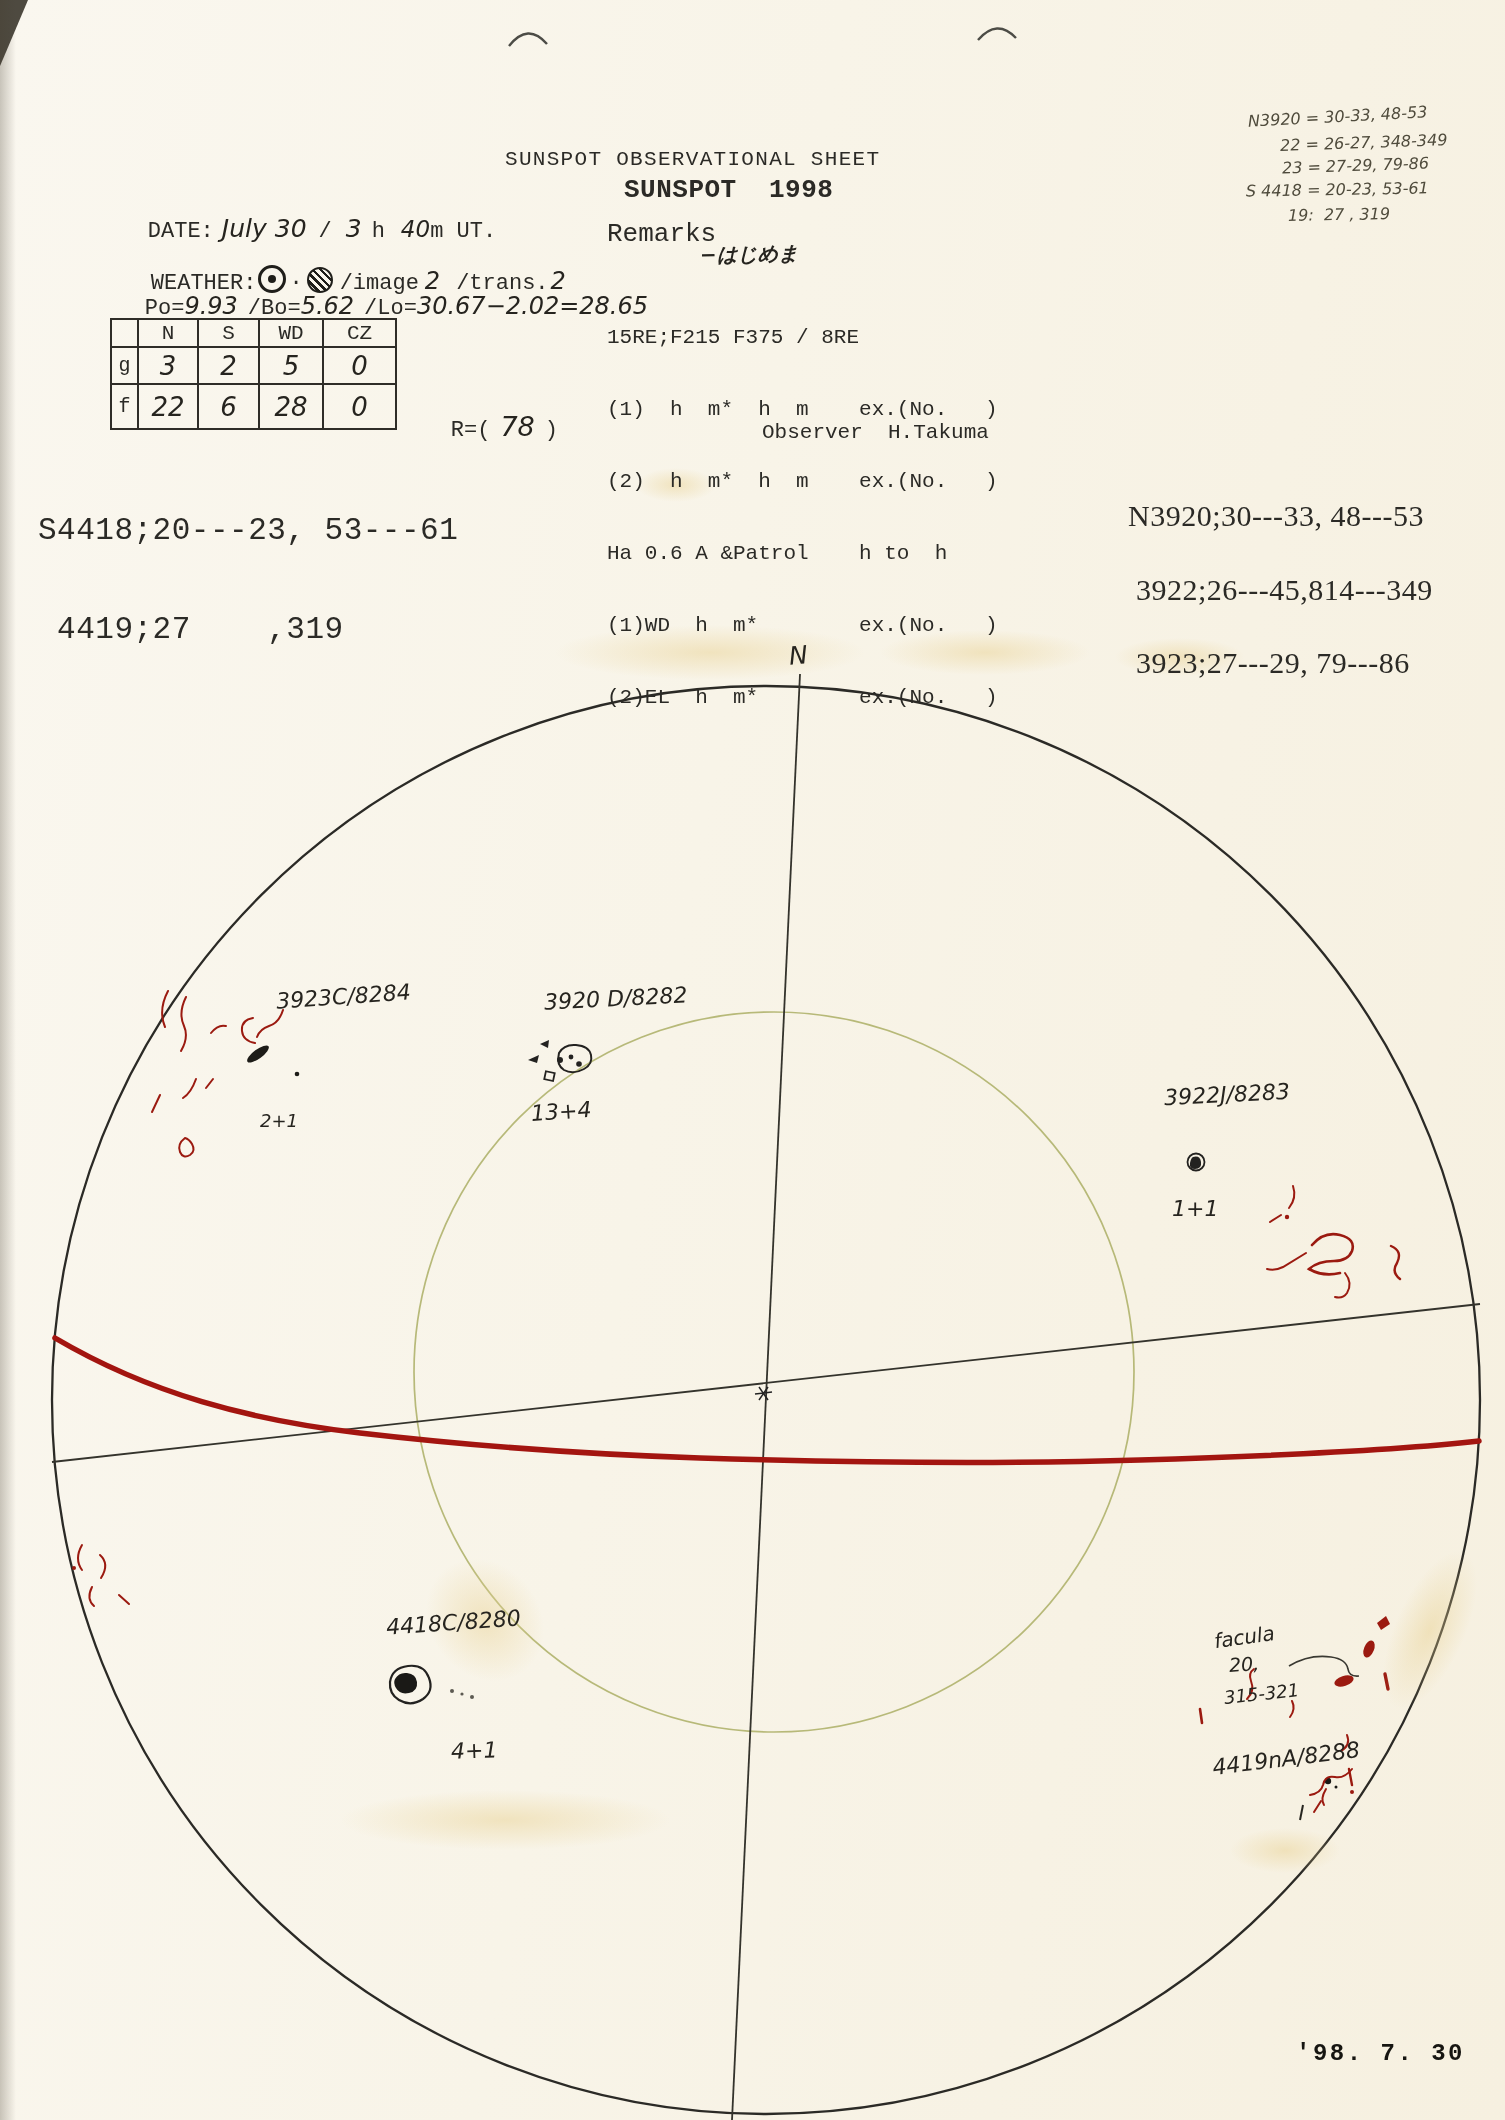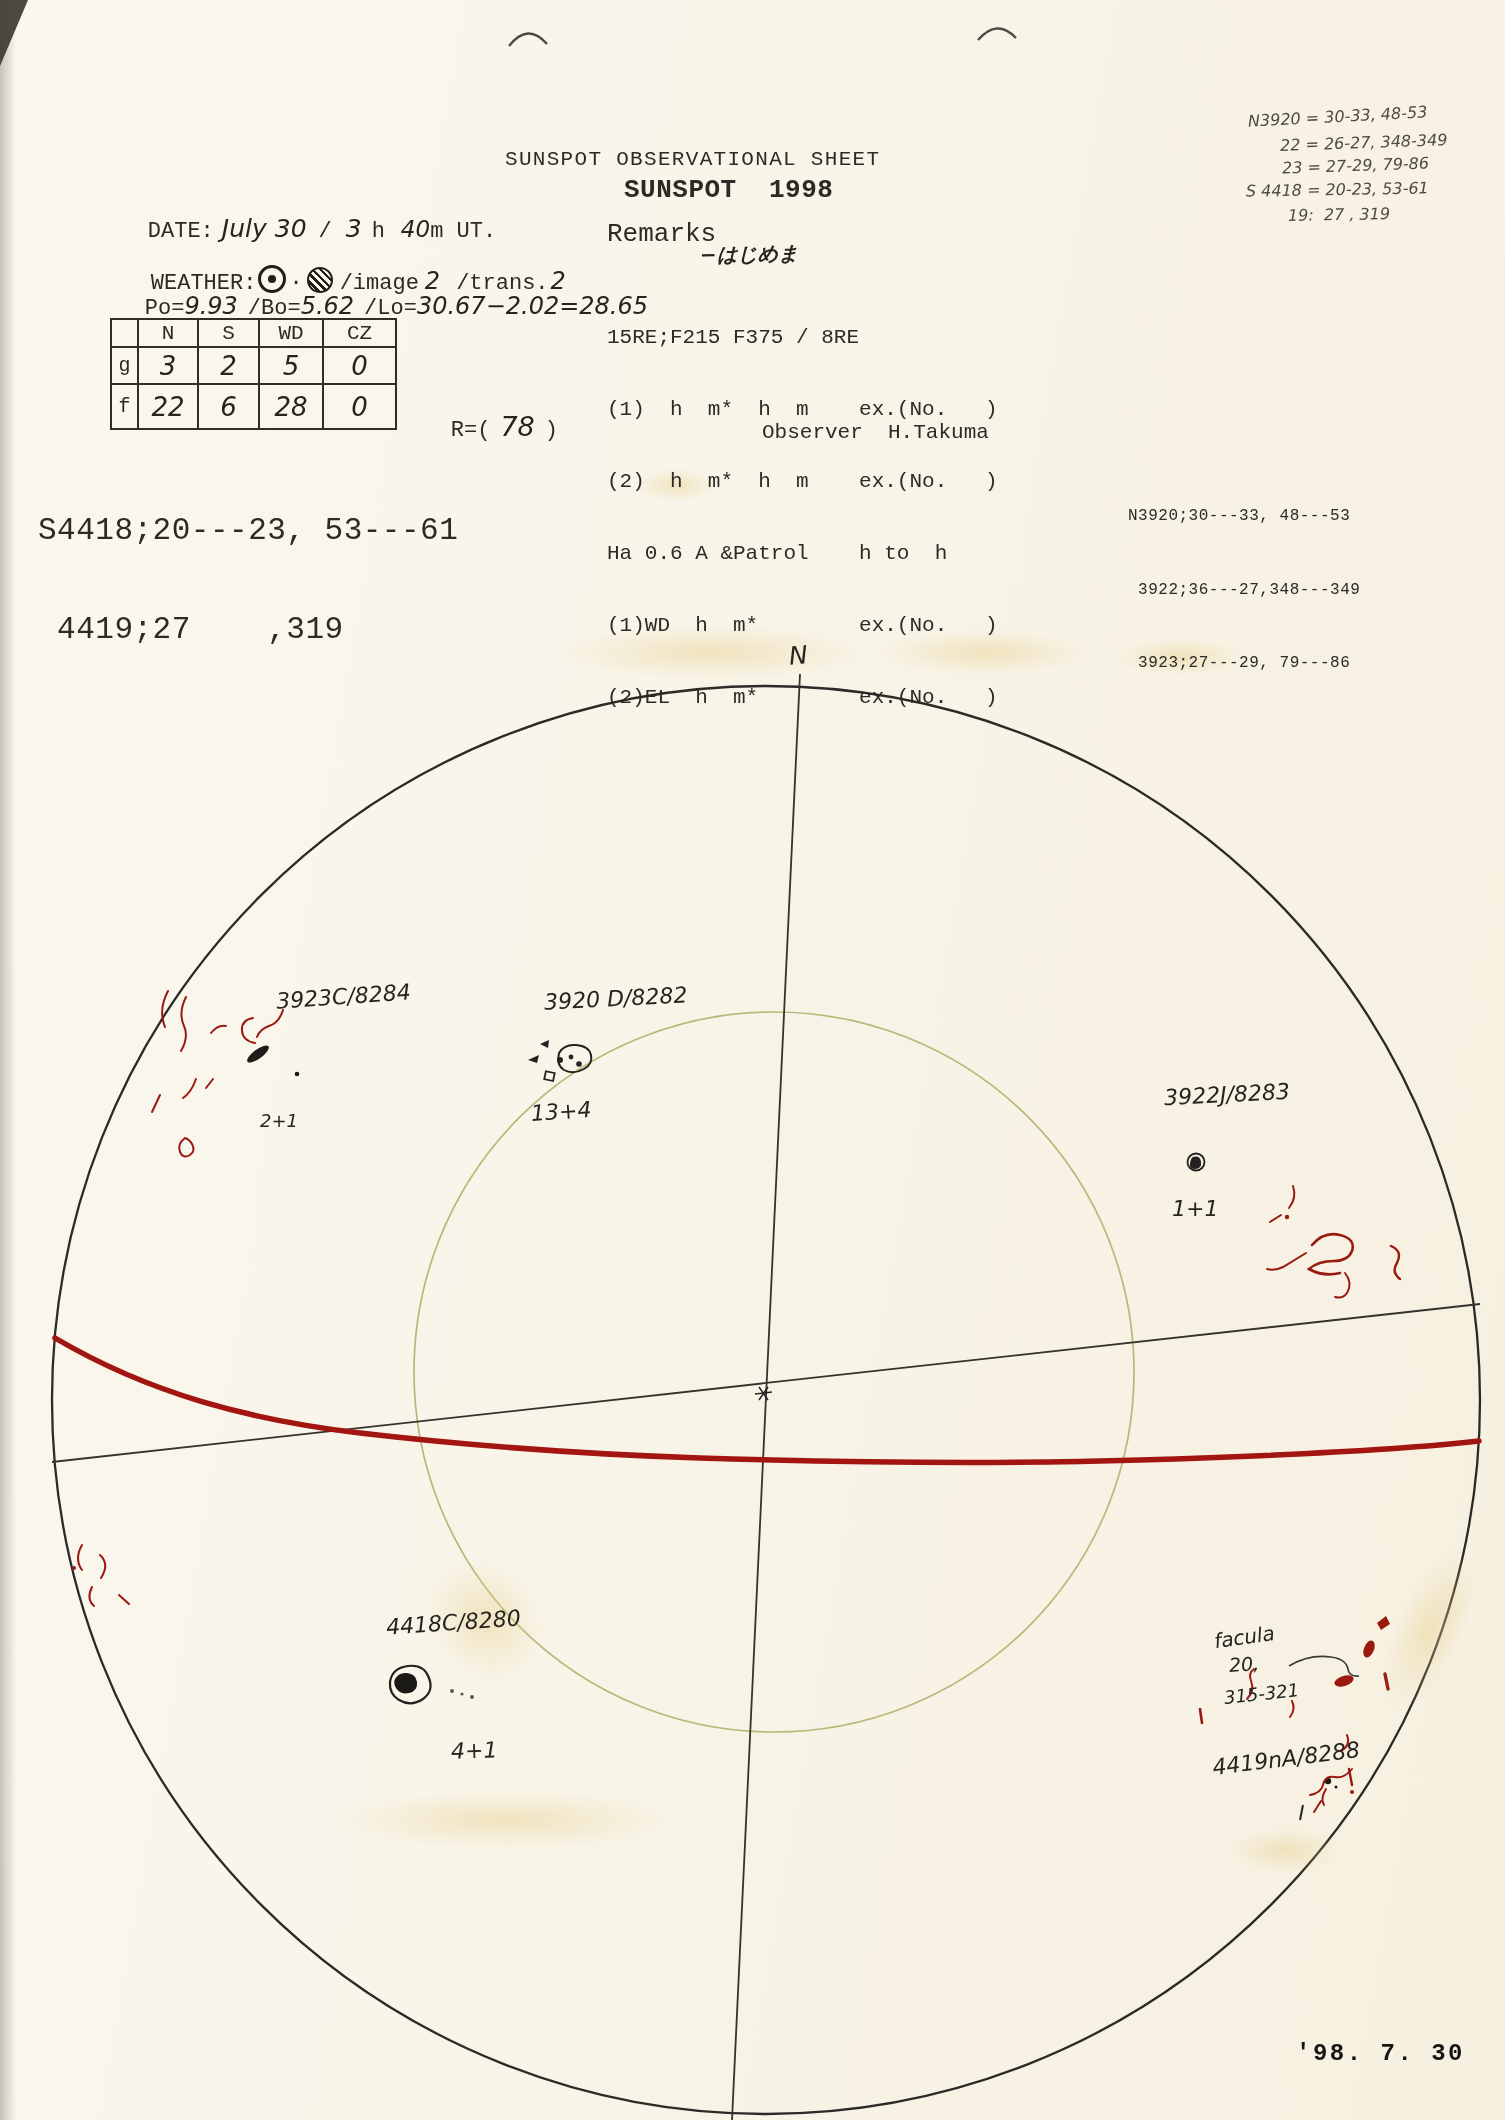--- a/index.html
+++ b/index.html
@@ -204,23 +204,23 @@
     <div>Ha 0.6 A &amp;Patrol    h to  h</div>
     <div>(1)WD  h  m*        ex.(No.   )</div>
     <div>(2)EL  h  m*        ex.(No.   )</div>
   </div>
   <div class="abs mono" style="left:762px;top:421px;font-size:21px;">Observer  H.Takuma</div>
 
   <div class="abs mono" style="left:38px;top:448px;font-size:31px;line-height:33px;letter-spacing:0.5px;">
     <div>S4418;20---23, 53---61</div>
     <div> 4419;27    ,319</div>
   </div>
-  <div class="abs mono" style="left:1128px;top:455px;font-size:16px;line-height:24.5px;letter-spacing:0.5px;">
+  <div class="abs mono" style="left:1128px;top:455px;font-size:30px;line-height:24.5px;letter-spacing:0.5px;font-family:Liberation Serif, serif;">
     <div>N3920;30---33, 48---53</div>
-    <div> 3922;36---27,348---349</div>
+    <div> 3922;26---45,814---349</div>
     <div> 3923;27---29, 79---86</div>
   </div>
 
   <div class="abs pencil" style="left:1248px;top:108px;font-size:16px;transform:rotate(-3deg);">N3920 = 30-33, 48-53</div>
   <div class="abs pencil" style="left:1280px;top:134px;font-size:16px;transform:rotate(-2deg);">22 = 26-27, 348-349</div>
   <div class="abs pencil" style="left:1282px;top:157px;font-size:16px;transform:rotate(-2deg);">23 = 27-29, 79-86</div>
   <div class="abs pencil" style="left:1246px;top:181px;font-size:16px;transform:rotate(-1deg);">S 4418 = 20-23, 53-61</div>
   <div class="abs pencil" style="left:1288px;top:206px;font-size:16px;transform:rotate(-1deg);">19:  27 , 319</div>
 
   <div class="abs hand" style="left:789px;top:642px;font-size:25px;transform:rotate(-5deg);">N</div>

